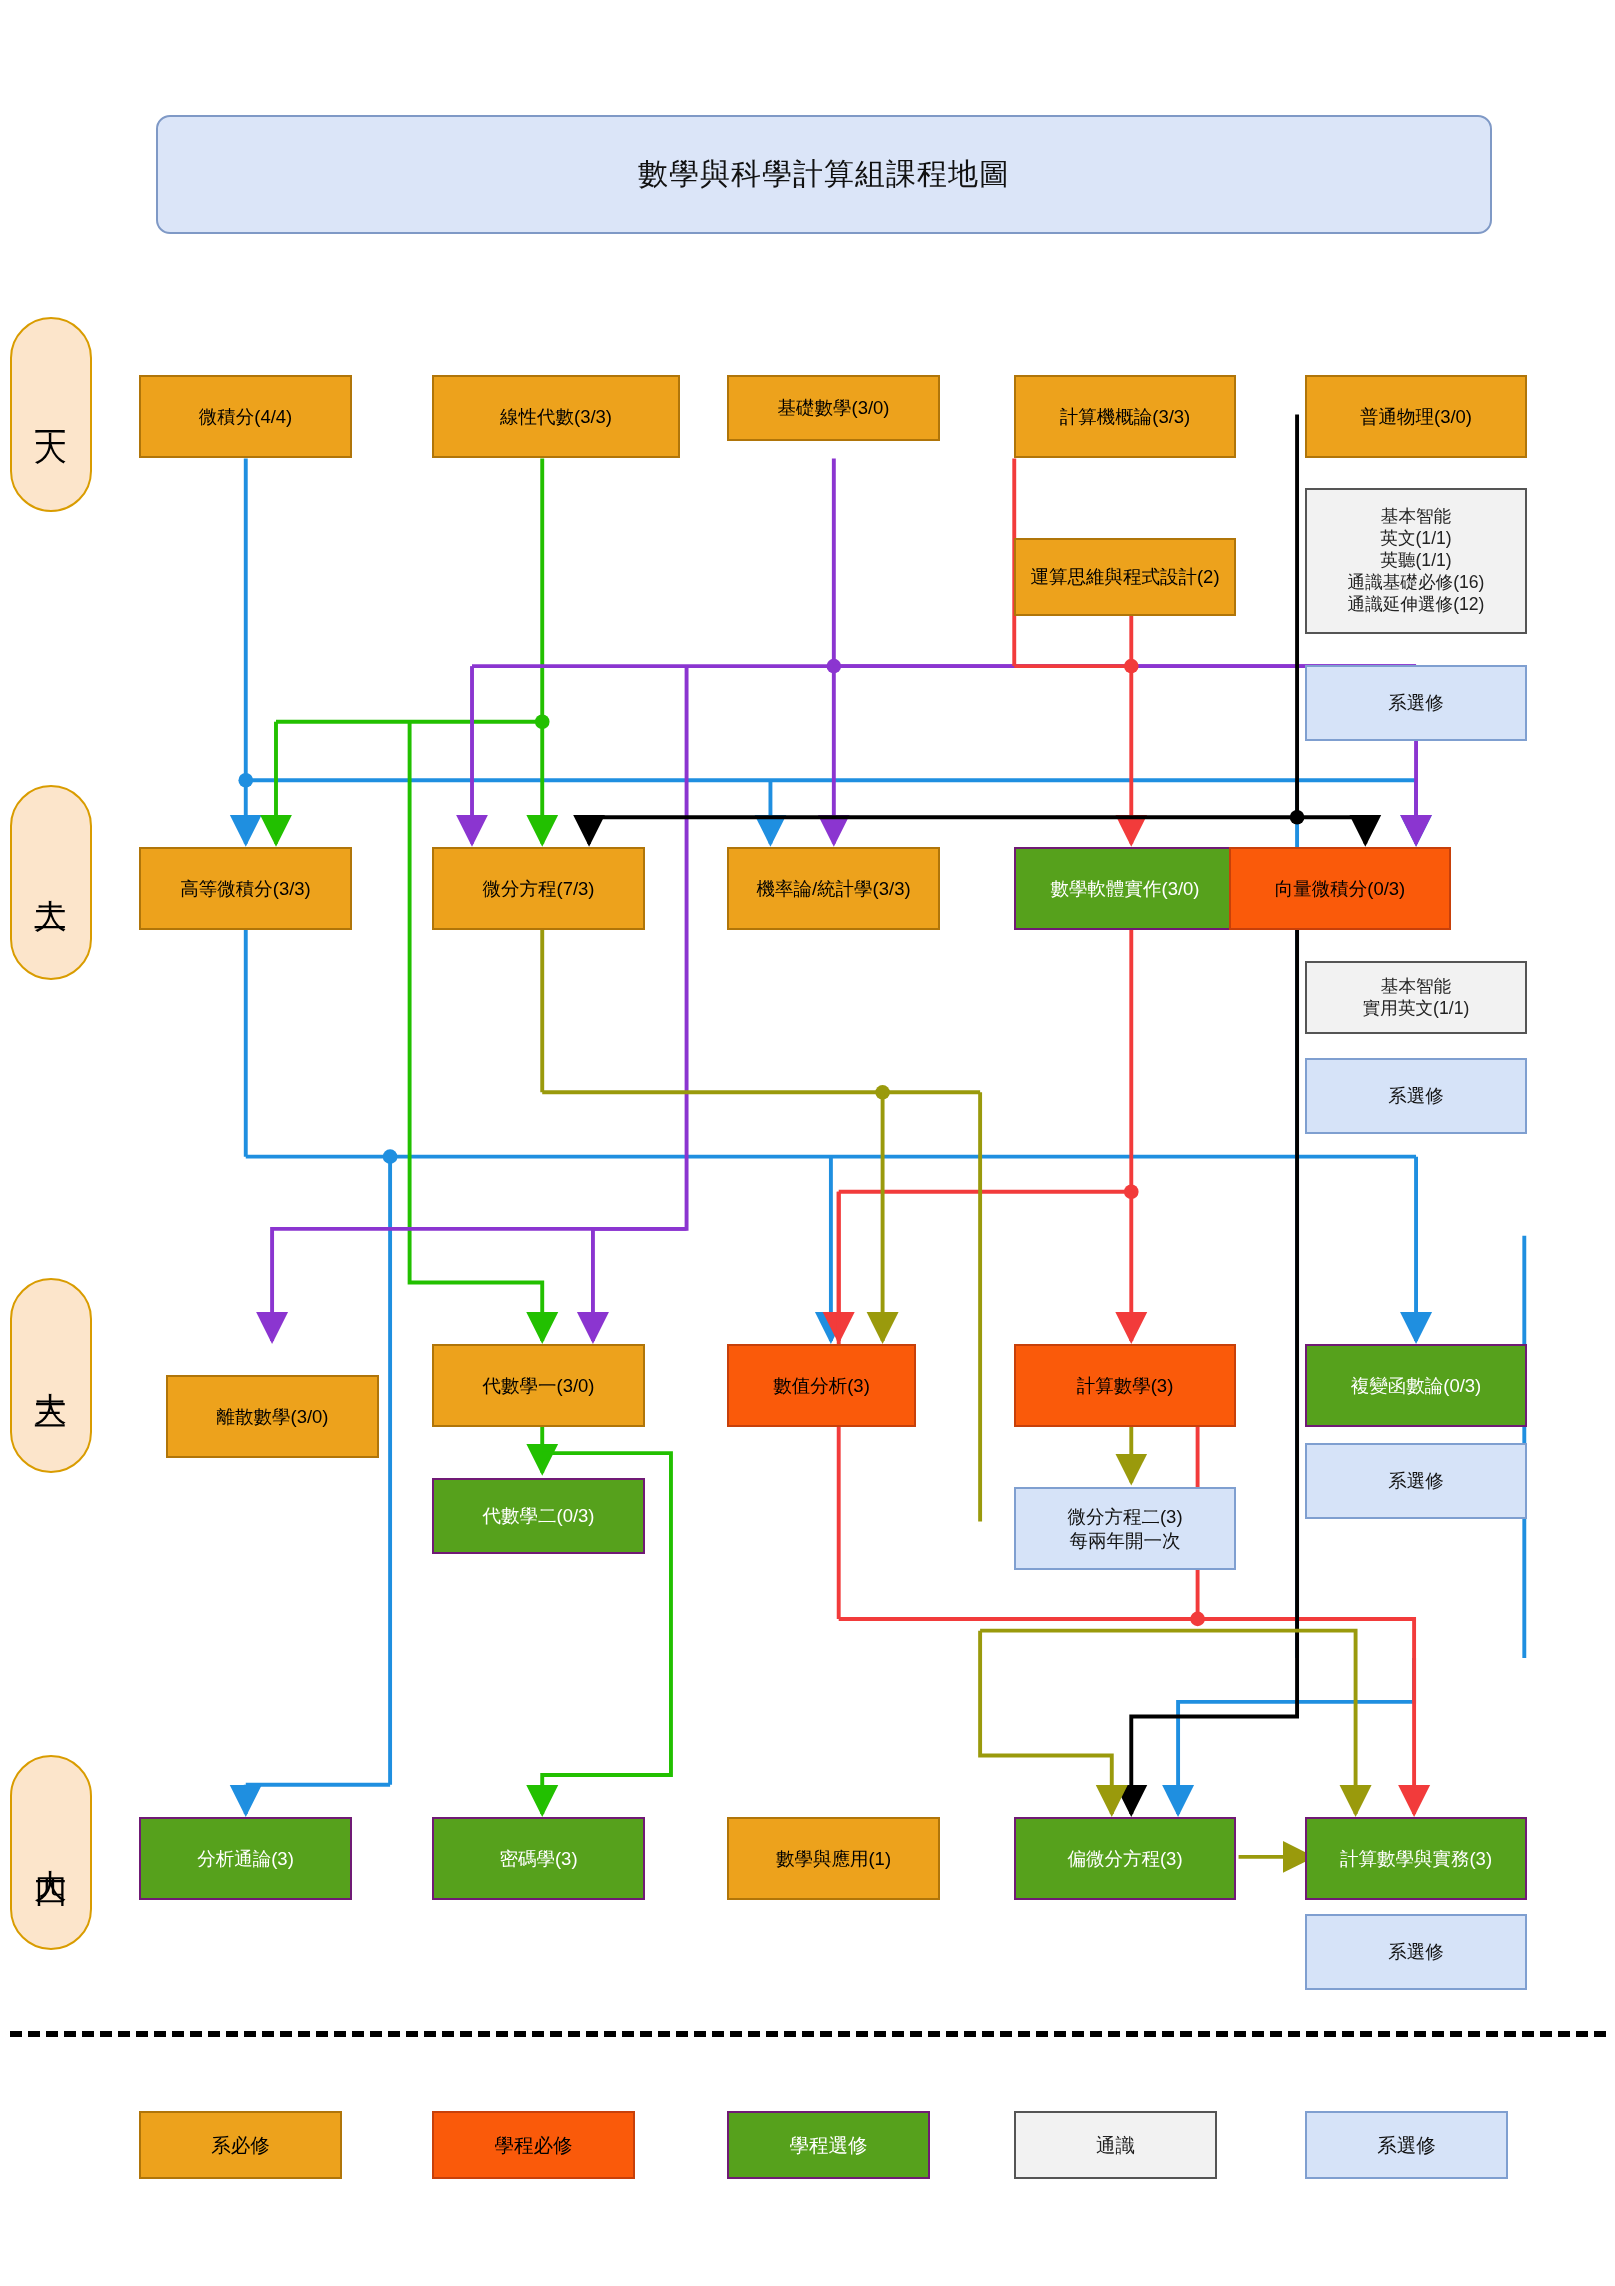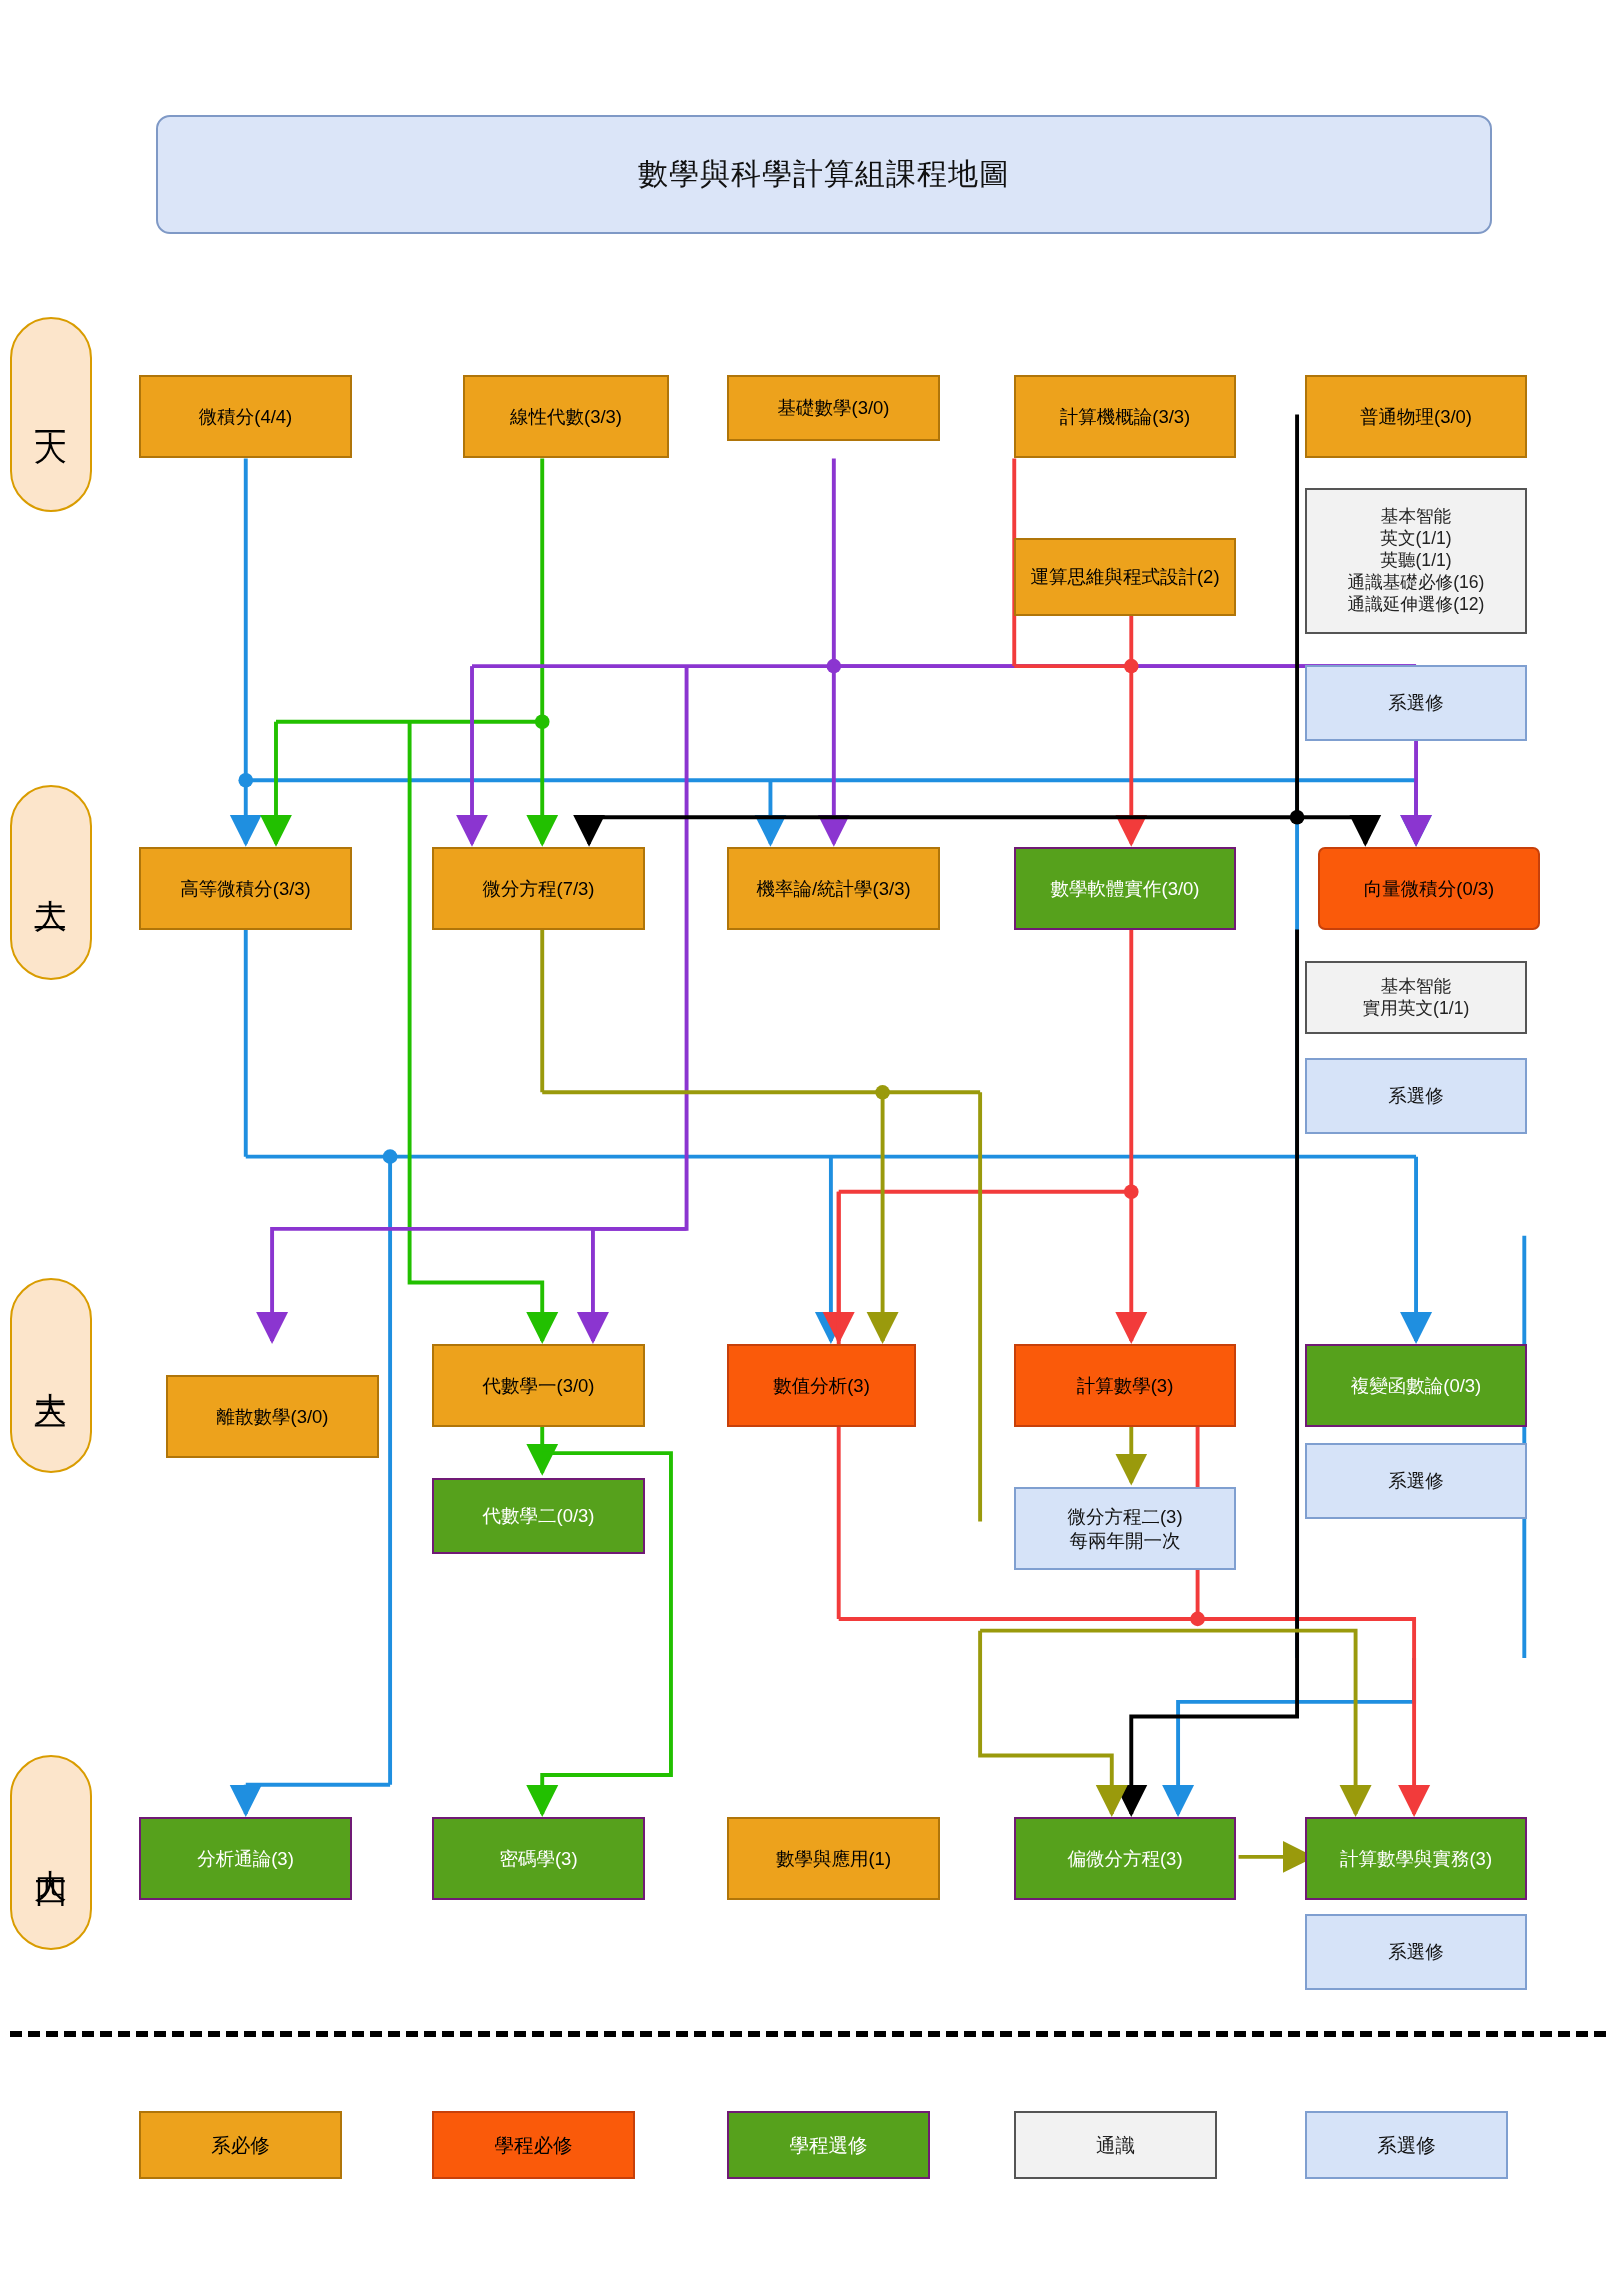--- a/index.html
+++ b/index.html
@@ -201,21 +201,21 @@
   <div class="year-pill" style="left:9.8px;top:1278px;height:195px;">
     <span>大三</span>
   </div>
   <div class="year-pill" style="left:9.8px;top:1755px;height:195px;">
     <span>大四</span>
   </div>
 
   <div class="box t-dept" style="left:139px;top:375px;width:213px;height:83px;">
     <span>微積分(4/4)</span>
   </div>
-  <div class="box t-dept" style="left:432px;top:375px;width:206px;height:83px;margin-left:31px;">
+  <div class="box t-dept" style="left:432px;top:375px;width:248px;height:83px;">
     <span>線性代數(3/3)</span>
   </div>
   <div class="box t-dept" style="left:727px;top:375px;width:213px;height:66px;">
     <span>基礎數學(3/0)</span>
   </div>
   <div class="box t-dept" style="left:1014px;top:375px;width:222px;height:83px;">
     <span>計算機概論(3/3)</span>
   </div>
   <div class="box t-dept" style="left:1305px;top:375px;width:222px;height:83px;">
     <span>普通物理(3/0)</span>
@@ -239,21 +239,21 @@
   </div>
   <div class="box t-dept" style="left:432px;top:847px;width:213px;height:83px;">
     <span>微分方程(7/3)</span>
   </div>
   <div class="box t-dept" style="left:727px;top:847px;width:213px;height:83px;">
     <span>機率論/統計學(3/3)</span>
   </div>
   <div class="box t-prog-elec" style="left:1014px;top:847px;width:222px;height:83px;">
     <span>數學軟體實作(3/0)</span>
   </div>
-  <div class="box t-prog-req" style="left:1318px;top:847px;width:222px;height:83px;border-radius:7px;">
+  <div class="box t-prog-req" style="left:1229px;top:847px;width:222px;height:83px;">
     <span>向量微積分(0/3)</span>
   </div>
   <div class="box t-ge" style="left:1305px;top:961px;width:222px;height:73px;white-space:pre-line;font-size:17.6px;">
     <span>基本智能
 實用英文(1/1)</span>
   </div>
   <div class="box t-dept-elec" style="left:1305px;top:1058px;width:222px;height:76px;">
     <span>系選修</span>
   </div>
 

